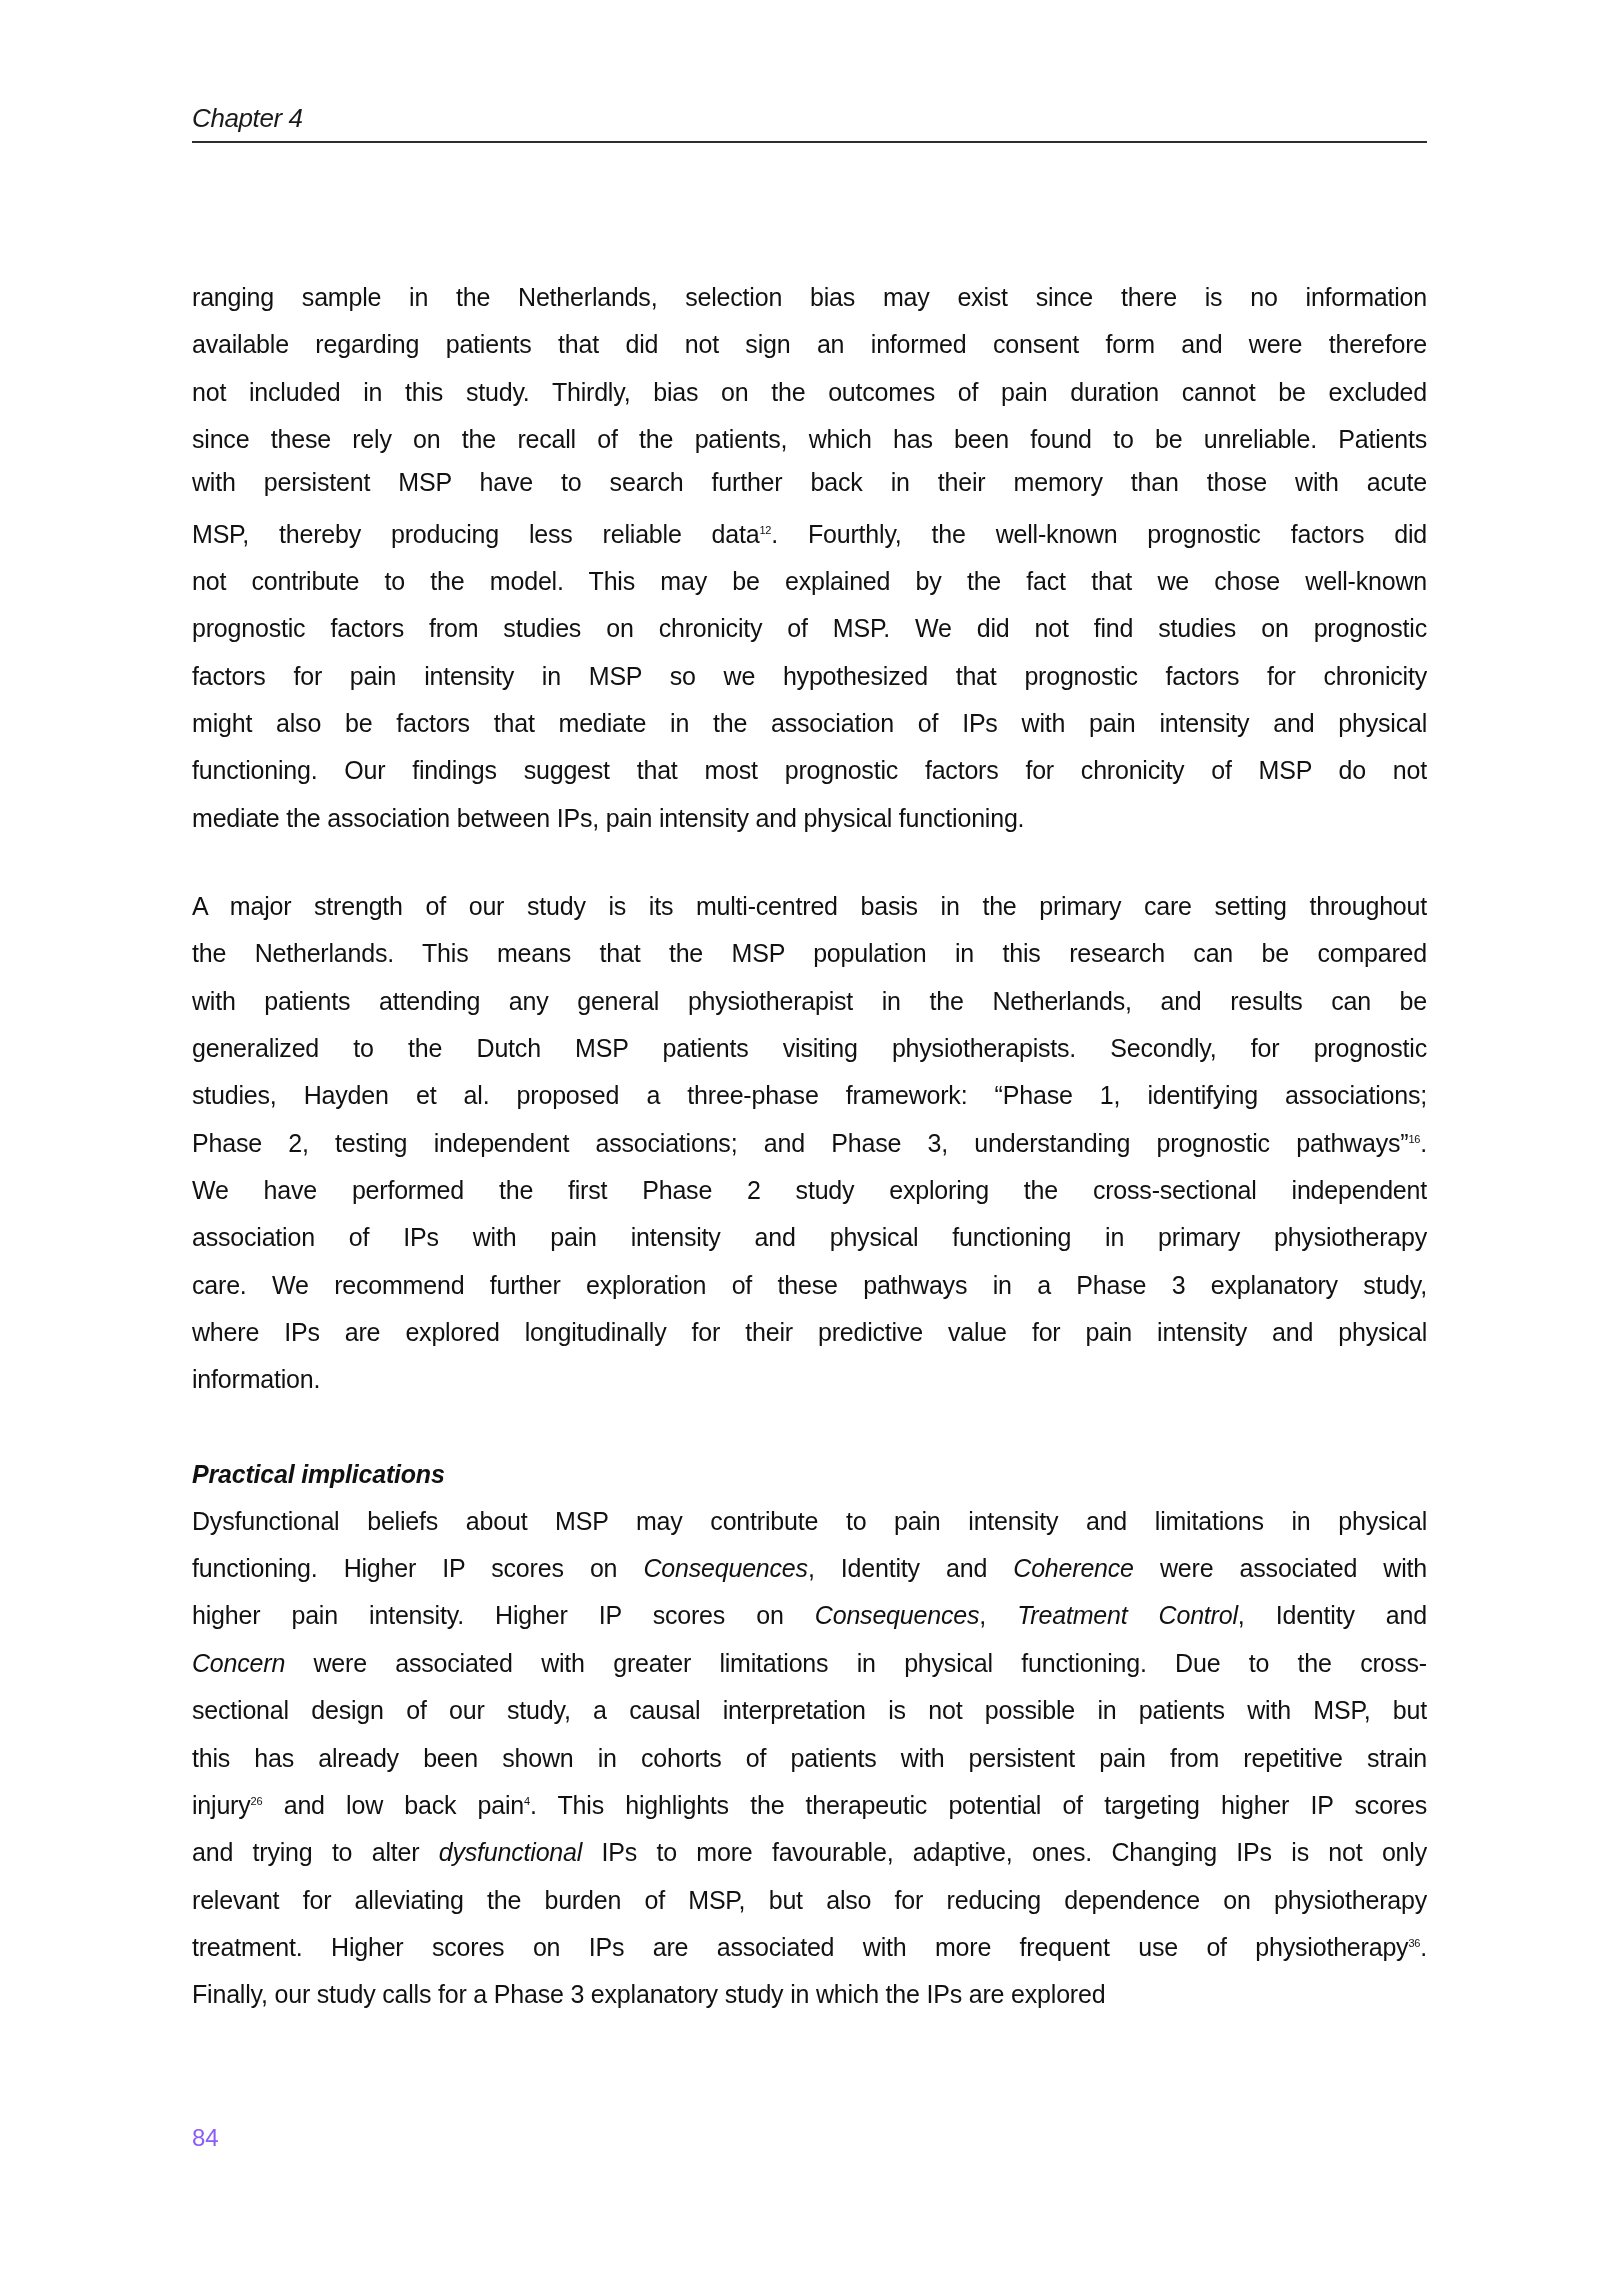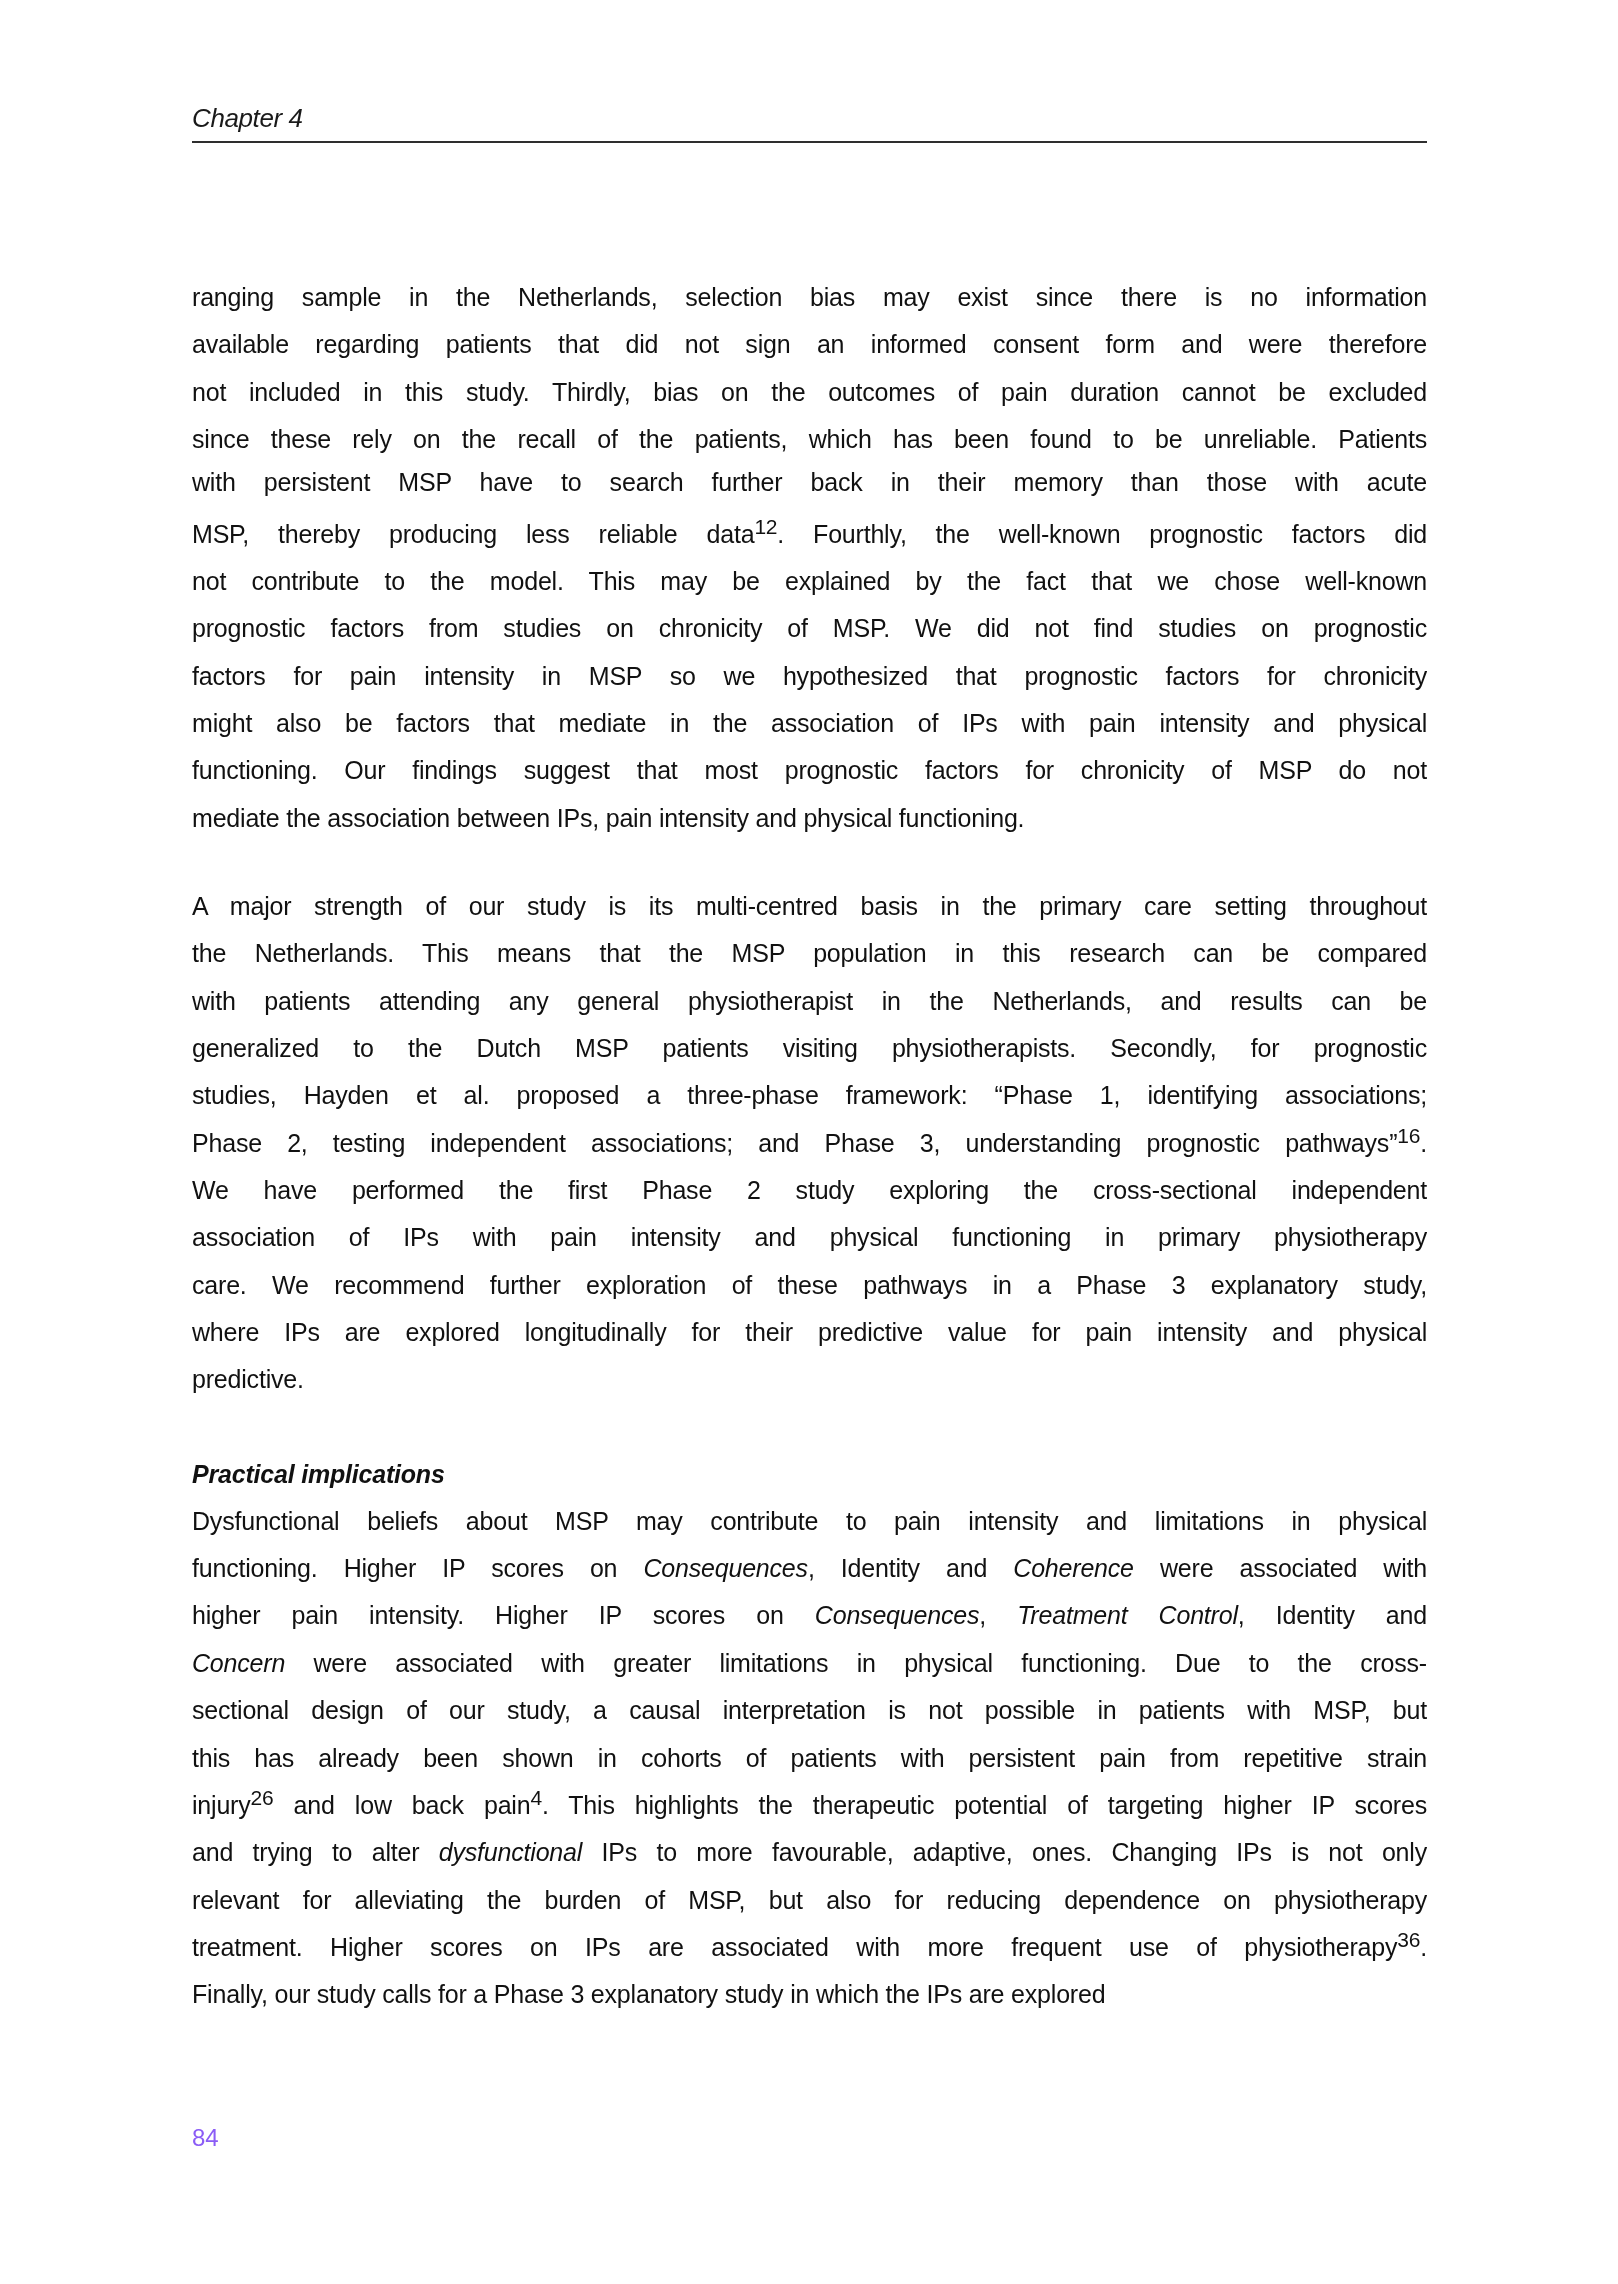--- a/index.html
+++ b/index.html
@@ -14,21 +14,21 @@
     .body {
       position: absolute; left: 192px; top: 0; width: 1235px;
       font-family: "Liberation Sans", sans-serif; font-size: 25px; color: #111111;
     }
     .line {
       position: absolute; left: 0; width: 1235px; height: 47px; line-height: 47px;
       white-space: normal; overflow: hidden;
       text-align: justify; text-align-last: justify; letter-spacing: -0.2px;
     }
     .line.last { text-align-last: left; }
-    .line sup { font-size: 21px; line-height: 0; vertical-align: 9px; }
+    .line sup { font-size: 11px; line-height: 0; vertical-align: 9px; }
     .heading { font-weight: bold; font-style: italic; text-align-last: left; }
     i { font-style: italic; }
     .page-number {
       position: absolute; left: 192px; top: 2123px;
       font-family: "Liberation Sans", sans-serif; font-size: 24px; line-height: 30px; color: #8b5cf6;
     }
   </style>
 </head>
 <body>
 
@@ -55,21 +55,21 @@
         <div class="line" style="top: 883px;">A major strength of our study is its multi-centred basis in the primary care setting throughout</div>
         <div class="line" style="top: 930px;">the Netherlands. This means that the MSP population in this research can be compared</div>
         <div class="line" style="top: 978px;">with patients attending any general physiotherapist in the Netherlands, and results can be</div>
         <div class="line" style="top: 1025px;">generalized to the Dutch MSP patients visiting physiotherapists. Secondly, for prognostic</div>
         <div class="line" style="top: 1072px;">studies, Hayden et al. proposed a three-phase framework: “Phase 1, identifying associations;</div>
         <div class="line" style="top: 1120px;">Phase 2, testing independent associations; and Phase 3, understanding prognostic pathways”<sup>16</sup>.</div>
         <div class="line" style="top: 1167px;">We have performed the first Phase 2 study exploring the cross-sectional independent</div>
         <div class="line" style="top: 1214px;">association of IPs with pain intensity and physical functioning in primary physiotherapy</div>
         <div class="line" style="top: 1262px;">care. We recommend further exploration of these pathways in a Phase 3 explanatory study,</div>
         <div class="line" style="top: 1309px;">where IPs are explored longitudinally for their predictive value for pain intensity and physical</div>
-        <div class="line last" style="top: 1356px;">predictive.</div>
+        <div class="line last" style="top: 1356px;">information.</div>
       </div>
     <div class="line heading" style="top:1451px;">Practical implications</div>
     <div>
         <div class="line" style="top: 1498px;">Dysfunctional beliefs about MSP may contribute to pain intensity and limitations in physical</div>
         <div class="line" style="top: 1545px;">functioning. Higher IP scores on <i>Consequences</i>, Identity and <i>Coherence</i> were associated with</div>
         <div class="line" style="top: 1592px;">higher pain intensity. Higher IP scores on <i>Consequences</i>, <i>Treatment Control</i>, Identity and</div>
         <div class="line" style="top: 1640px;"><i>Concern</i> were associated with greater limitations in physical functioning. Due to the cross-</div>
         <div class="line" style="top: 1687px;">sectional design of our study, a causal interpretation is not possible in patients with MSP, but</div>
         <div class="line" style="top: 1735px;">this has already been shown in cohorts of patients with persistent pain from repetitive strain</div>
         <div class="line" style="top: 1782px;">injury<sup>26</sup> and low back pain<sup>4</sup>. This highlights the therapeutic potential of targeting higher IP scores</div>

